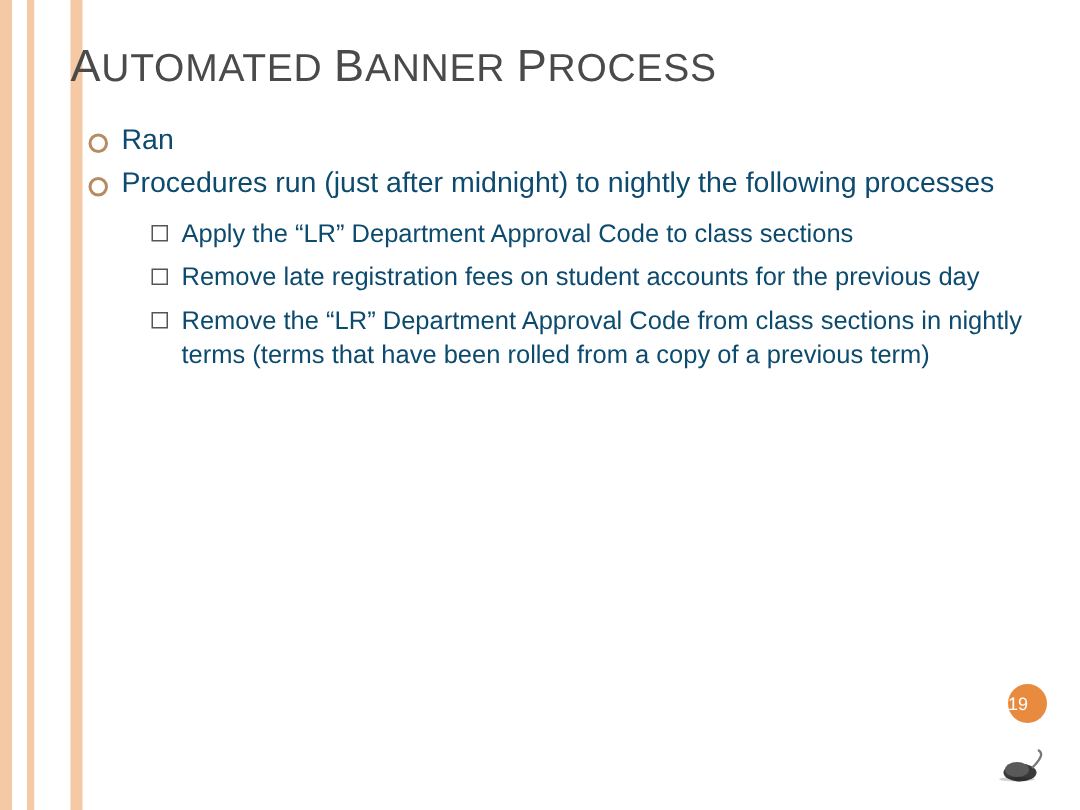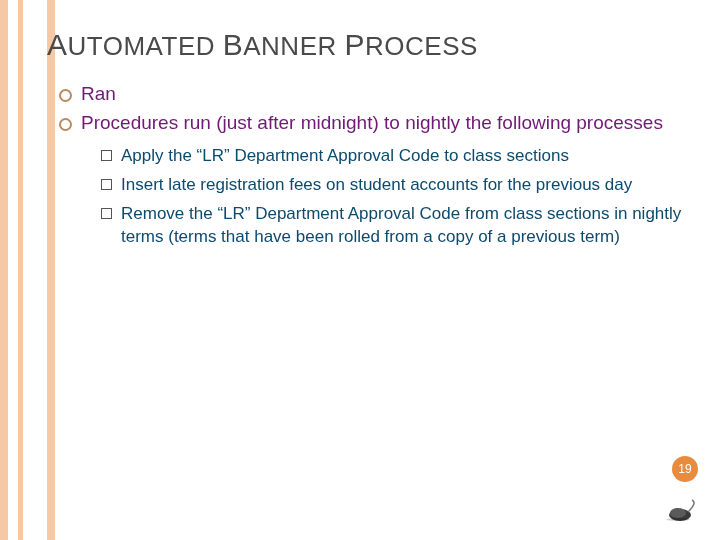--- a/index.html
+++ b/index.html
@@ -41,21 +41,21 @@
   }
   .title .big { font-size: 30px; }
   ul.bullets {
     list-style: none;
     margin-left: 4px;
   }
   ul.bullets > li {
     position: relative;
     padding-left: 22px;
     font-size: 19px;
-    color: #701a75;
+    color: #0c4a6e;
     line-height: 1.3;
     margin-bottom: 4px;
   }
   ul.bullets > li::before {
     content: "";
     position: absolute;
     left: 0; top: 7px;
     width: 9px; height: 9px;
     border: 2px solid #b88a62;
     border-radius: 50%;
@@ -85,21 +85,21 @@
     position: absolute;
     right: 22px;
     bottom: 58px;
     width: 26px; height: 26px;
     background: #e98b3e;
     color: #fff;
     font-size: 12px;
     border-radius: 50%;
     display: flex;
     align-items: center;
-    justify-content: center;
+    justify-content: flex-start;
   }
   .rock-icon {
     position: absolute;
     right: 20px;
     bottom: 18px;
     width: 36px; height: 26px;
   }
 </style>
 </head>
 <body>
@@ -120,21 +120,21 @@
       <span class="big">P</span><span>ROCESS</span>
     </h1>
 
     <ul class="bullets">
       <li><span>Ran</span></li>
       <li><span>Procedures run (just after midnight) to nightly the following processes</span></li>
     </ul>
 
     <ul class="sub">
       <li><span>Apply the “LR” Department Approval Code to class sections</span></li>
-      <li><span>Insert late registration fees on student accounts for the previous day</span></li>
+      <li><span>Remove late registration fees on student accounts for the previous day</span></li>
       <li><span>Remove the “LR” Department Approval Code from class sections in nightly terms (terms that have been rolled from a copy of a previous term)</span></li>
     </ul>
 
   </div>
 
   <div class="page-num">
       <span>19</span>
     </div>
 
   <div class="rock-icon">

